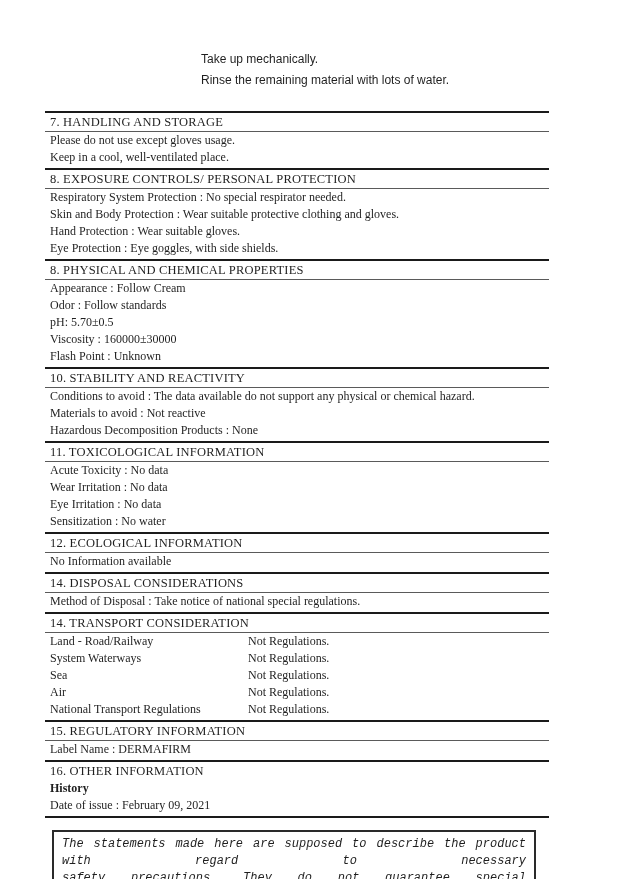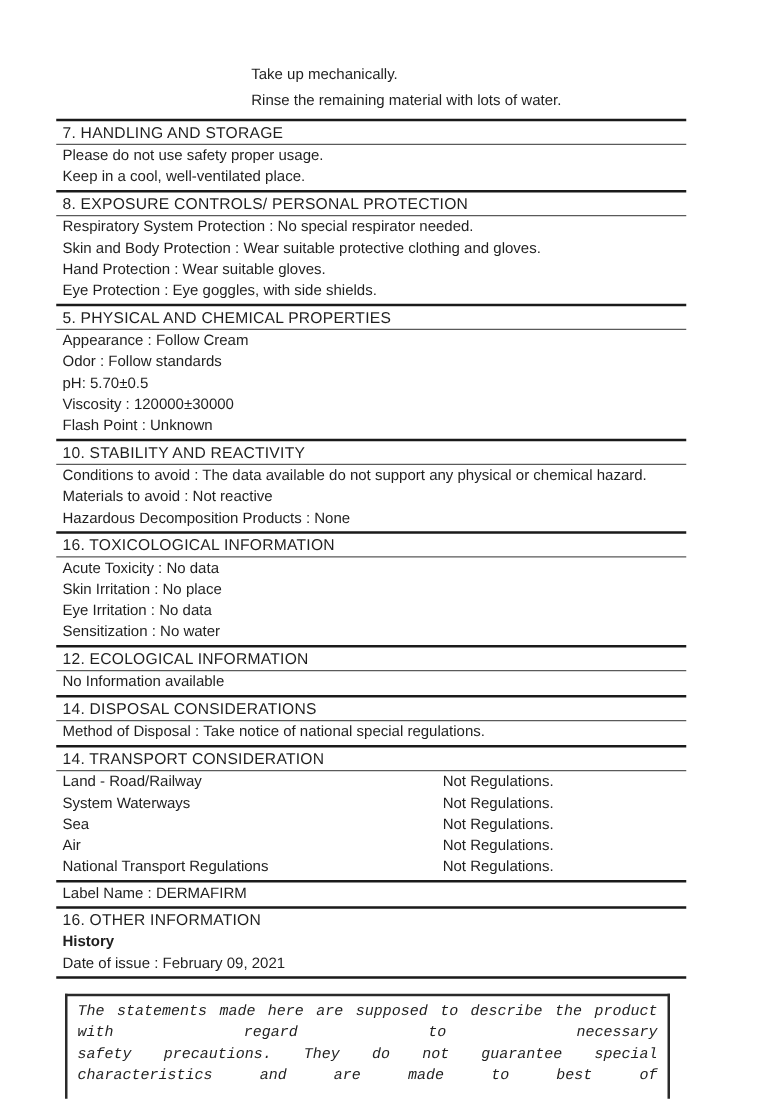--- a/index.html
+++ b/index.html
@@ -3,38 +3,38 @@
 <meta charset="utf-8">
 <style>
   html, body { margin:0; padding:0; }
   body {
     width:621px; height:879px; overflow:hidden;
     background:#ffffff; color:#1f1f1f;
     font-family:"Liberation Sans", sans-serif;
   }
   .page { padding-top:49px; margin-left:45px; width:504px; }
 
-  .intro { margin-bottom:4px; }
+  .intro { margin-bottom:20px; }
   .intro-line { margin-left:156px; font-size:12px; line-height:21px; }
 
   .sections-wrap { border-bottom:2.5px solid #1a1a1a; }
 
-  .sec { border-top:2.5px solid #1a1a1a; }
+  .sec { border-top:2.5px solid #1a1a1a;font-family:Liberation Serif, serif; }
   .sec-title {
     font-size:12.5px; line-height:14px; padding:2px 0 2px 5px;
     border-bottom:1px solid #5a5a5a; letter-spacing:0.2px;
   }
   .sec.no-rule .sec-title { border-bottom:none; }
   .sec-body { padding-bottom:2px; }
   .row { font-size:12px; line-height:17px; padding-left:5px; }
   .row.bold { font-weight:bold; }
 
   .trow { display:flex; font-size:12px; line-height:17px; padding-left:5px; }
   .tlabel { width:198px; flex:0 0 198px; }
-  .tvalue { flex:1;text-align:center; }
+  .tvalue { flex:1; }
 
   .disclaimer {
     margin:12px 0 0 7px; width:464px;
     border:2px solid #2a2a2a; border-bottom:none;
     padding:4px 8px 12px 8px;
     font-style:italic; font-size:12px; line-height:17px;
   }
   .disc-line { text-align:justify; text-align-last:justify;font-family:Liberation Mono, monospace; }
 </style>
 </head>
@@ -45,60 +45,60 @@
   <div class="intro">
     <div class="intro-line">Take up mechanically.</div>
     <div class="intro-line">Rinse the remaining material with lots of water.</div>
   </div>
 
   <div class="sections-wrap">
 
     <div class="sec">
       <div class="sec-title">7. HANDLING AND STORAGE</div>
       <div class="sec-body">
-        <div class="row">Please do not use safety proper usage.</div>
+        <div class="row">Please do not use except gloves usage.</div>
         <div class="row">Keep in a cool, well-ventilated place.</div>
       </div>
     </div>
 
     <div class="sec">
       <div class="sec-title">8. EXPOSURE CONTROLS/ PERSONAL PROTECTION</div>
       <div class="sec-body">
         <div class="row">Respiratory System Protection : No special respirator needed.</div>
         <div class="row">Skin and Body Protection : Wear suitable protective clothing and gloves.</div>
         <div class="row">Hand Protection : Wear suitable gloves.</div>
         <div class="row">Eye Protection : Eye goggles, with side shields.</div>
       </div>
     </div>
 
     <div class="sec">
-      <div class="sec-title">5. PHYSICAL AND CHEMICAL PROPERTIES</div>
+      <div class="sec-title">8. PHYSICAL AND CHEMICAL PROPERTIES</div>
       <div class="sec-body">
         <div class="row">Appearance : Follow Cream</div>
         <div class="row">Odor : Follow standards</div>
         <div class="row">pH: 5.70±0.5</div>
-        <div class="row">Viscosity : 120000±30000</div>
+        <div class="row">Viscosity : 160000±30000</div>
         <div class="row">Flash Point : Unknown</div>
       </div>
     </div>
 
     <div class="sec">
       <div class="sec-title">10. STABILITY AND REACTIVITY</div>
       <div class="sec-body">
         <div class="row">Conditions to avoid : The data available do not support any physical or chemical hazard.</div>
         <div class="row">Materials to avoid : Not reactive</div>
         <div class="row">Hazardous Decomposition Products : None</div>
       </div>
     </div>
 
     <div class="sec">
-      <div class="sec-title">16. TOXICOLOGICAL INFORMATION</div>
+      <div class="sec-title">11. TOXICOLOGICAL INFORMATION</div>
       <div class="sec-body">
         <div class="row">Acute Toxicity : No data</div>
-        <div class="row">Skin Irritation : No place</div>
+        <div class="row">Wear Irritation : No data</div>
         <div class="row">Eye Irritation : No data</div>
         <div class="row">Sensitization : No water</div>
       </div>
     </div>
 
     <div class="sec">
       <div class="sec-title">12. ECOLOGICAL INFORMATION</div>
       <div class="sec-body">
         <div class="row">No Information available</div>
       </div>
@@ -131,20 +131,21 @@
           <span class="tvalue">Not Regulations.</span>
         </div>
         <div class="trow">
           <span class="tlabel">National Transport Regulations</span>
           <span class="tvalue">Not Regulations.</span>
         </div>
       </div>
     </div>
 
     <div class="sec">
+      <div class="sec-title">15. REGULATORY INFORMATION</div>
       <div class="sec-body">
         <div class="row">Label Name : DERMAFIRM</div>
       </div>
     </div>
 
     <div class="sec no-rule">
       <div class="sec-title">16. OTHER INFORMATION</div>
       <div class="sec-body">
         <div class="row bold">History</div>
         <div class="row">Date of issue : February 09, 2021</div>

